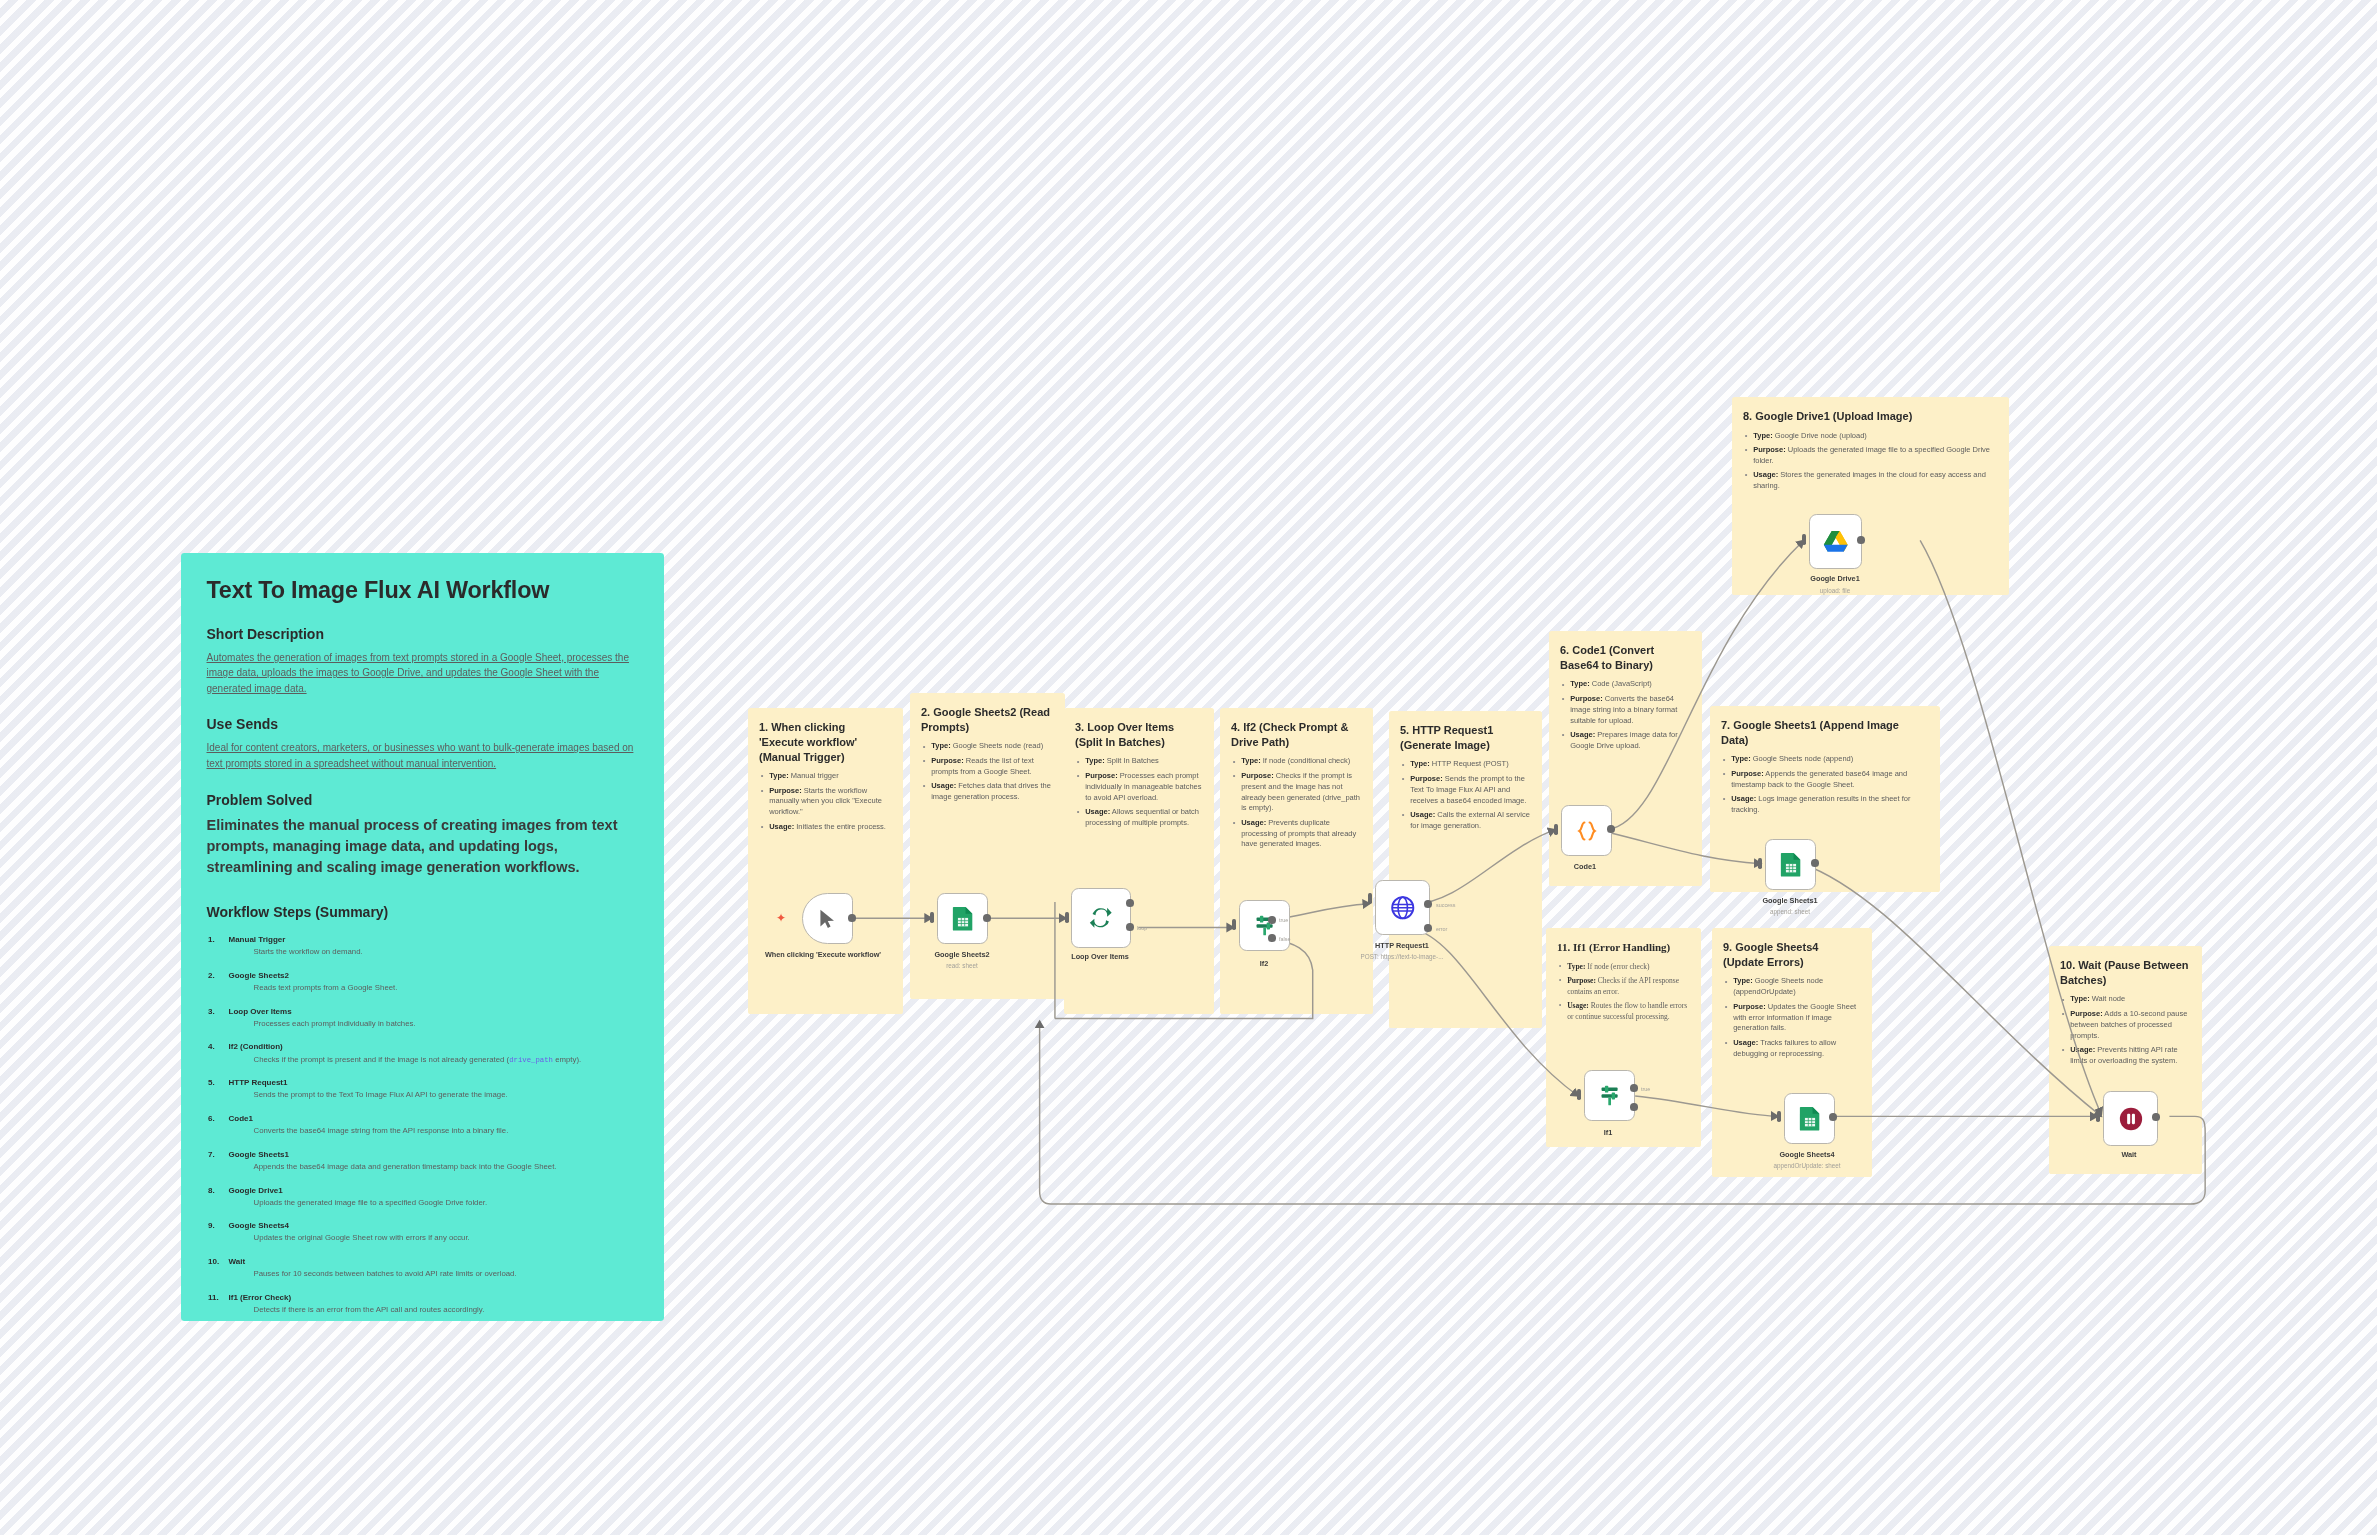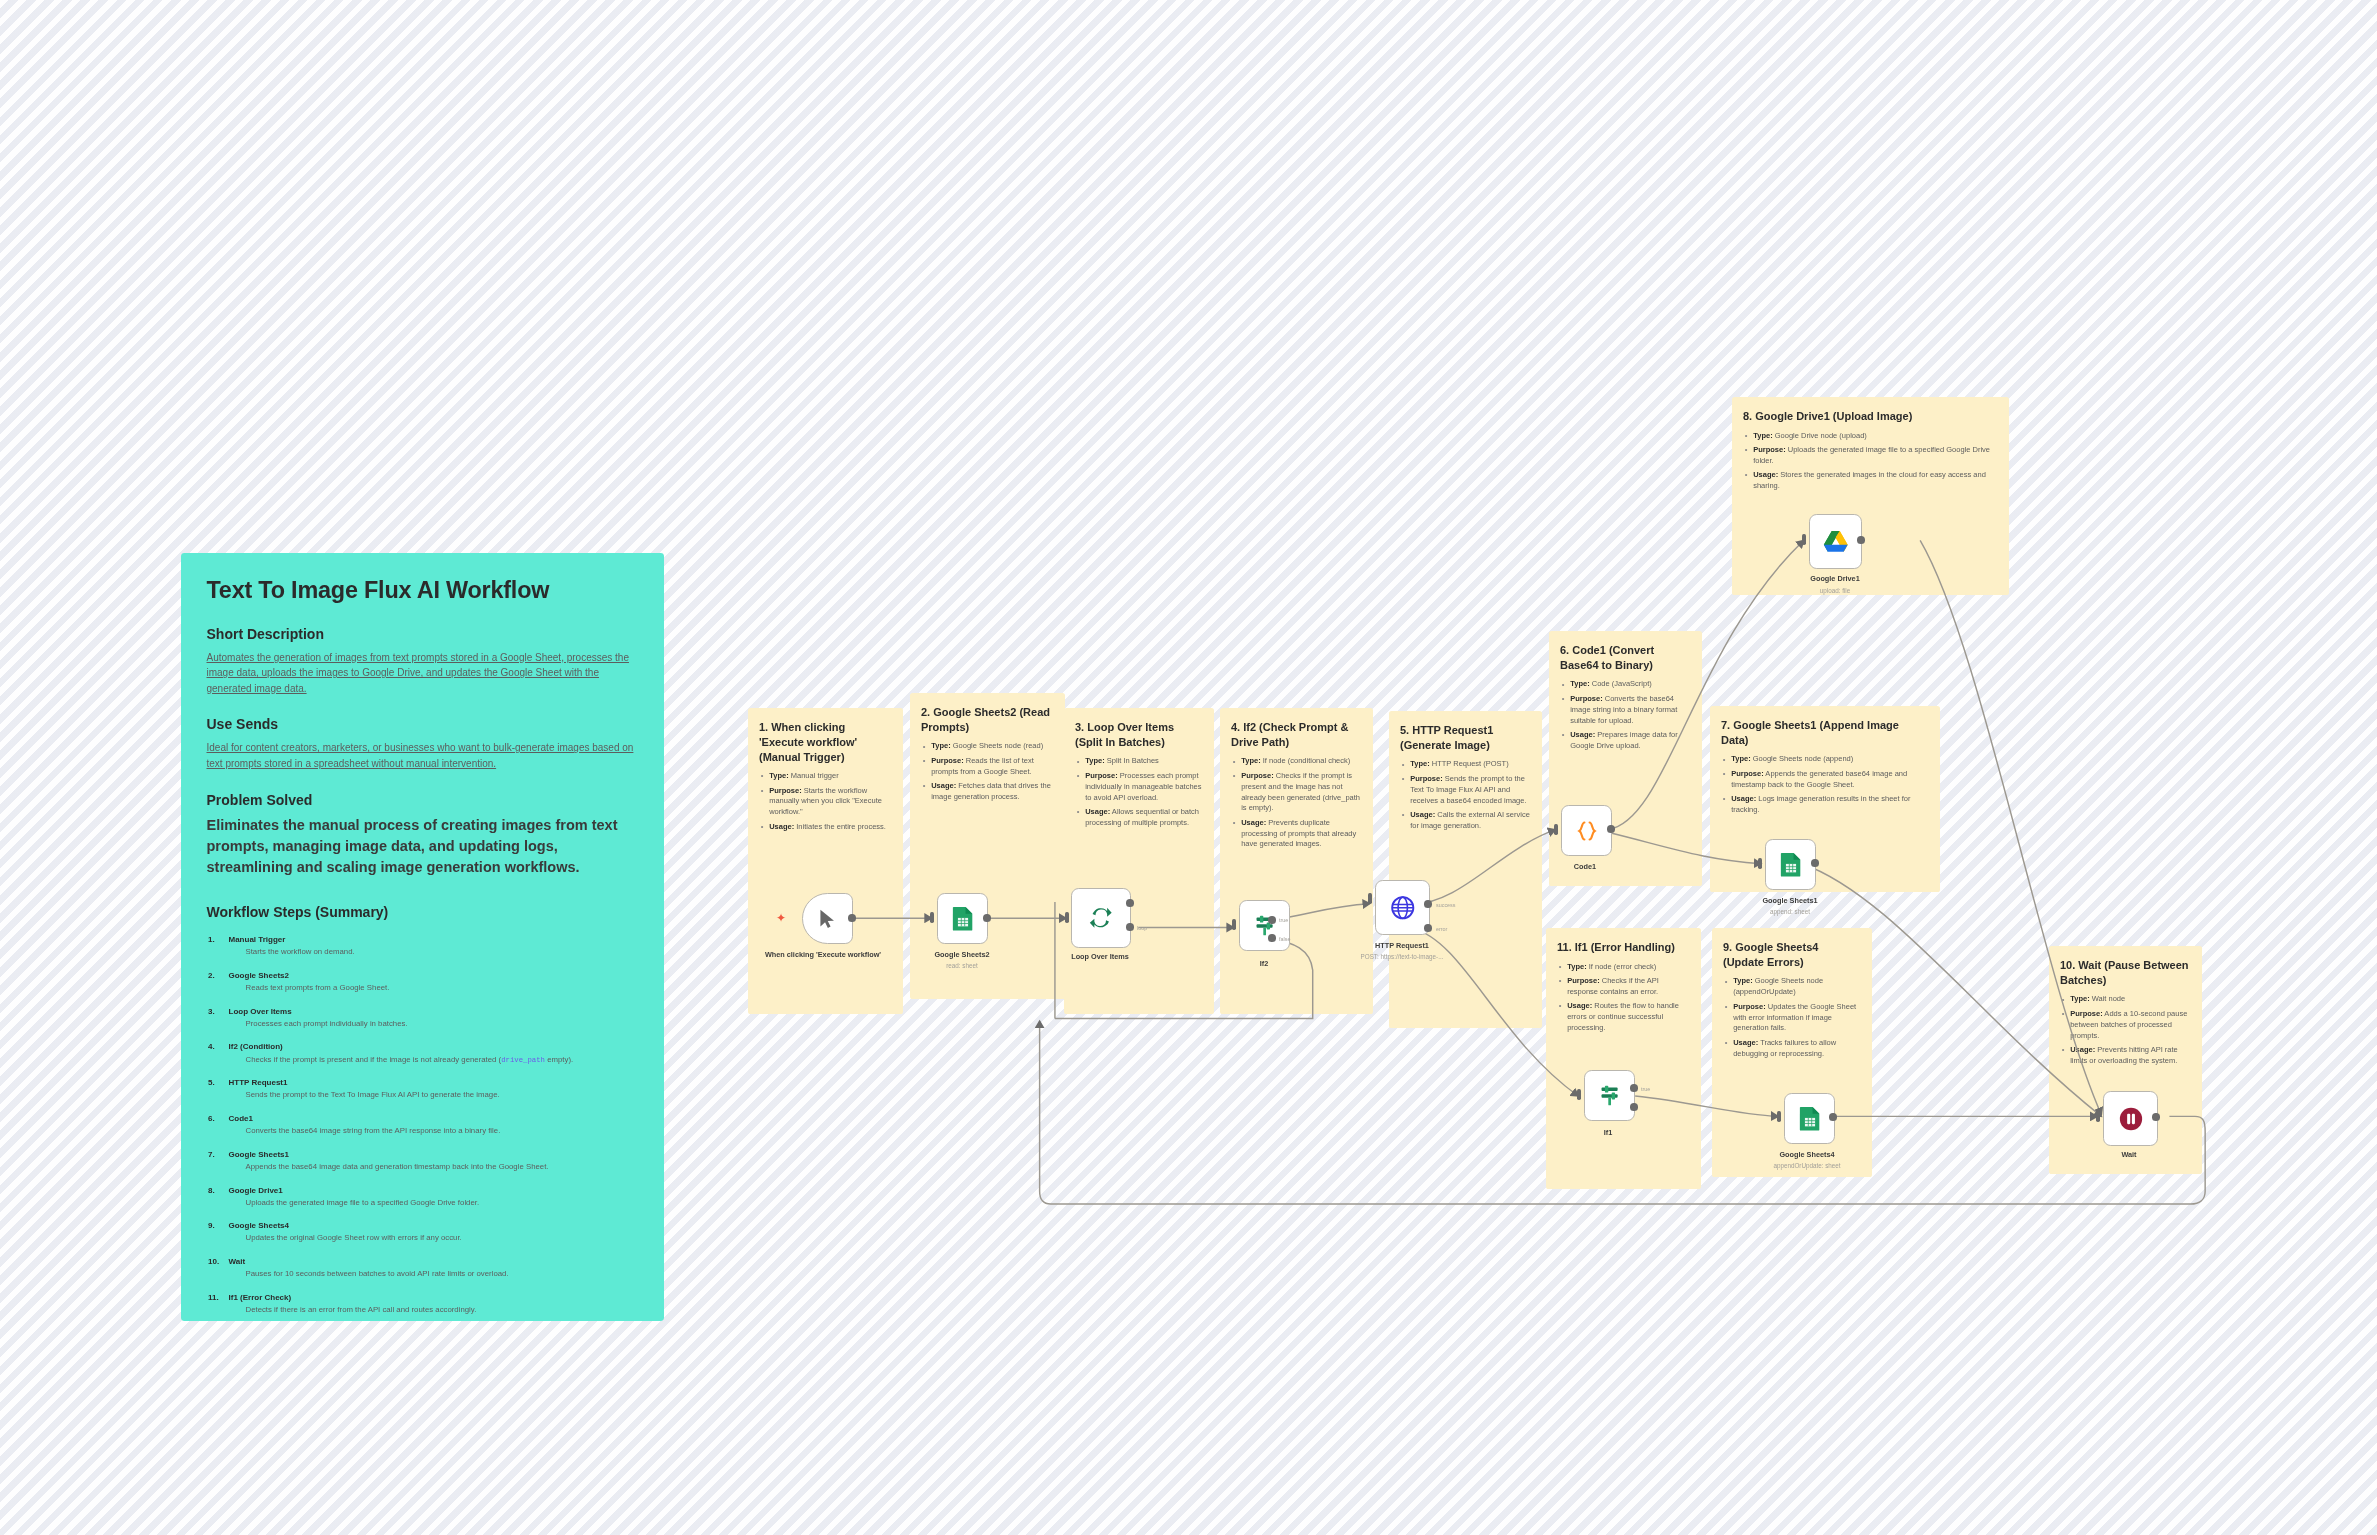--- a/index.html
+++ b/index.html
@@ -22,21 +22,21 @@
   #desc-inner{padding:24px 25.5px 20.4px 25.5px;}
   #desc-title{font-size:23.4px;font-weight:bold;color:#2b2b2b;letter-spacing:-0.2px;margin:0 0 22px 0;line-height:1.15;}
   .sec-h{font-size:14px;font-weight:bold;color:#2b2b2b;margin:0 0 7.7px 0;}
   .sec-p{font-size:10px;line-height:1.55;color:#5d5d5d;margin:0 0 20.4px 0;text-decoration:underline;}
   .sec-big{font-size:14.5px;line-height:1.45;color:#3a3a3a;margin:0 0 25.5px 0;font-weight:600;}
   #steps-h{font-size:14px;font-weight:bold;color:#2b2b2b;margin:13.6px 0 15.3px 0;}
   ol.steps{margin:0;padding:0 0 0 22px;list-style:none;counter-reset:st;}
   ol.steps li{counter-increment:st;position:relative;margin-bottom:12.8px;}
   ol.steps li:before{content:counter(st) ".";position:absolute;left:-20.4px;top:0;font-size:8px;font-weight:bold;color:#2b2b2b;}
   .st-name{font-size:8px;font-weight:bold;color:#2b2b2b;display:block;line-height:1.3;}
-  .st-desc{font-size:7.8px;color:#5d5d5d;display:block;line-height:1.4;margin-top:1.7px;margin-left:17px;}
+  .st-desc{font-size:7.8px;color:#5d5d5d;display:block;line-height:1.4;margin-top:1.7px;margin-left:25px;}
   code.inl{font-family:"Liberation Mono",monospace;color:#6b5ce7;font-size:7.3px;background:transparent;}
 
   
   .note{position:absolute;background:#fdf0c8;border-radius:2.6px;box-sizing:border-box;padding:12px 11px 8.5px 11px;}
   .note h4{margin:0 0 6.8px 0;font-size:11px;font-weight:bold;color:#2b2b2b;line-height:1.35;}
   .note ul{margin:0;padding:0 0 0 10.2px;list-style:none;}
   .note ul li{position:relative;font-size:7.5px;line-height:1.45;color:#5d5d5d;margin-bottom:3.4px;}
   .note ul li:before{content:"•";position:absolute;left:-8.5px;top:-0.9px;color:#8a8a8a;font-size:7.7px;}
   .note ul li b{color:#2b2b2b;font-weight:bold;}
 
@@ -245,21 +245,21 @@
 
 <div class="note" style="left:2049px;top:946px;width:153px;height:228px;">
   <h4>10. Wait (Pause Between Batches)</h4>
   <ul>
         <li><b>Type:</b> Wait node</li>
         <li><b>Purpose:</b> Adds a 10-second pause between batches of processed prompts.</li>
         <li><b>Usage:</b> Prevents hitting API rate limits or overloading the system.</li>
       </ul>
 </div>
 
-<div class="note" style="left:1546px;top:928px;width:155px;height:261px;">
+<div class="note" style="left:1546px;top:928px;width:155px;height:219px;font-family:Liberation Serif, serif;">
   <h4>11. If1 (Error Handling)</h4>
   <ul>
         <li><b>Type:</b> If node (error check)</li>
         <li><b>Purpose:</b> Checks if the API response contains an error.</li>
         <li><b>Usage:</b> Routes the flow to handle errors or continue successful processing.</li>
       </ul>
 </div>
 
 <span class="spark" style="left:776px;top:912px;">✦</span>
 <div class="node trigger" style="left:802px;top:893px;">

